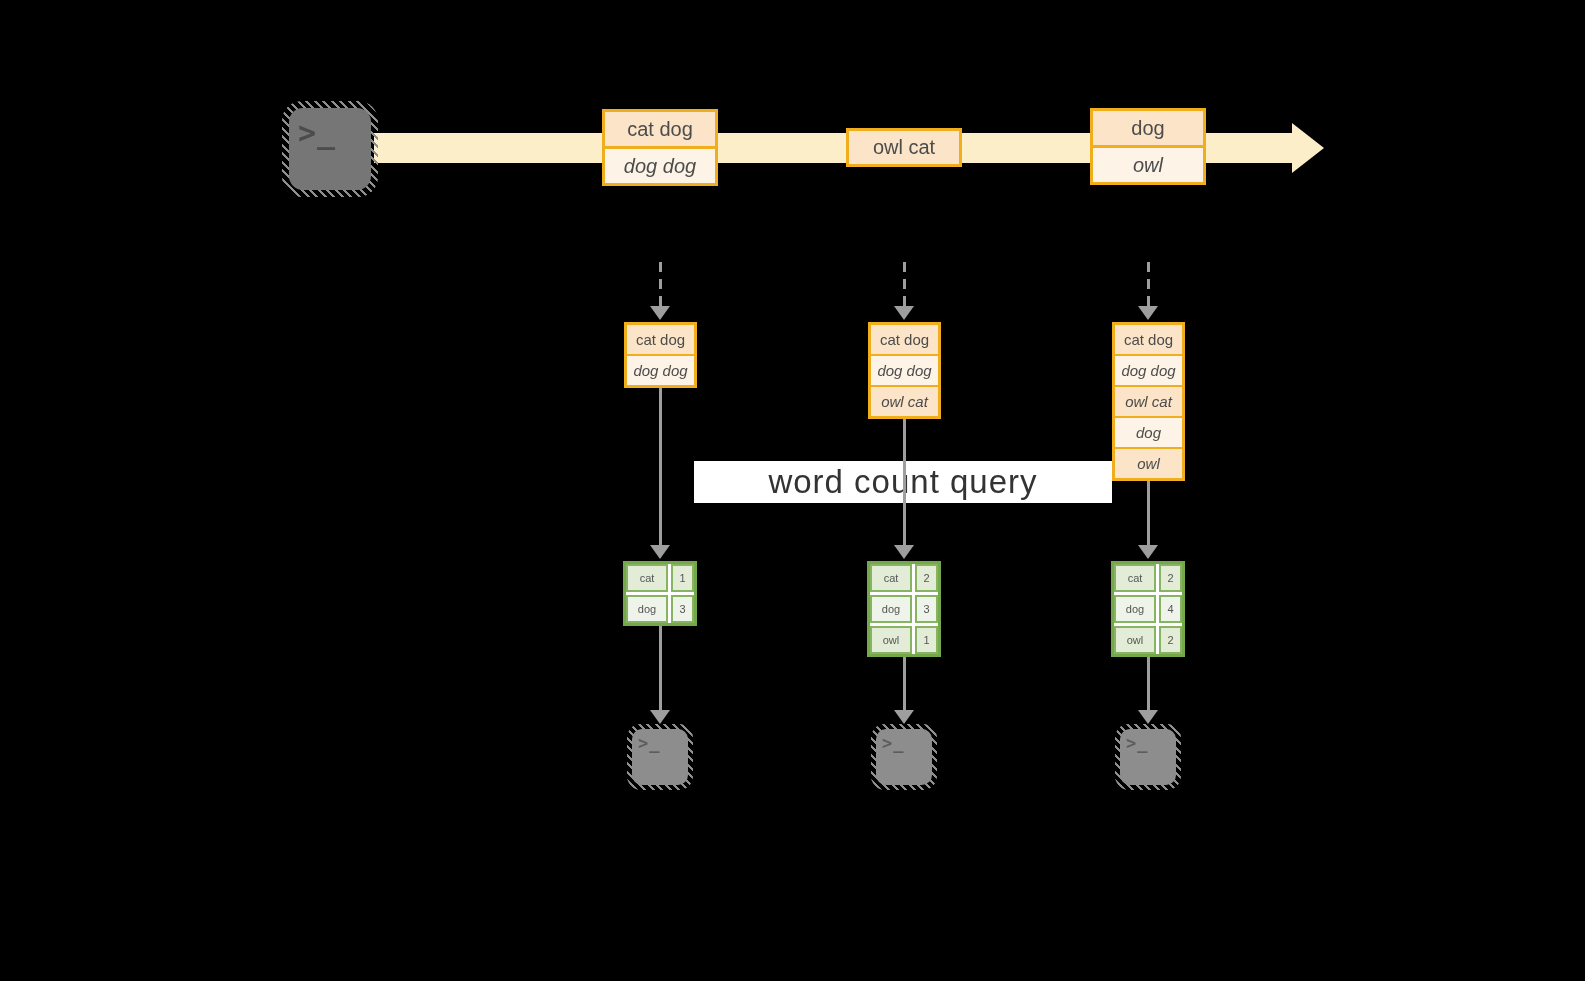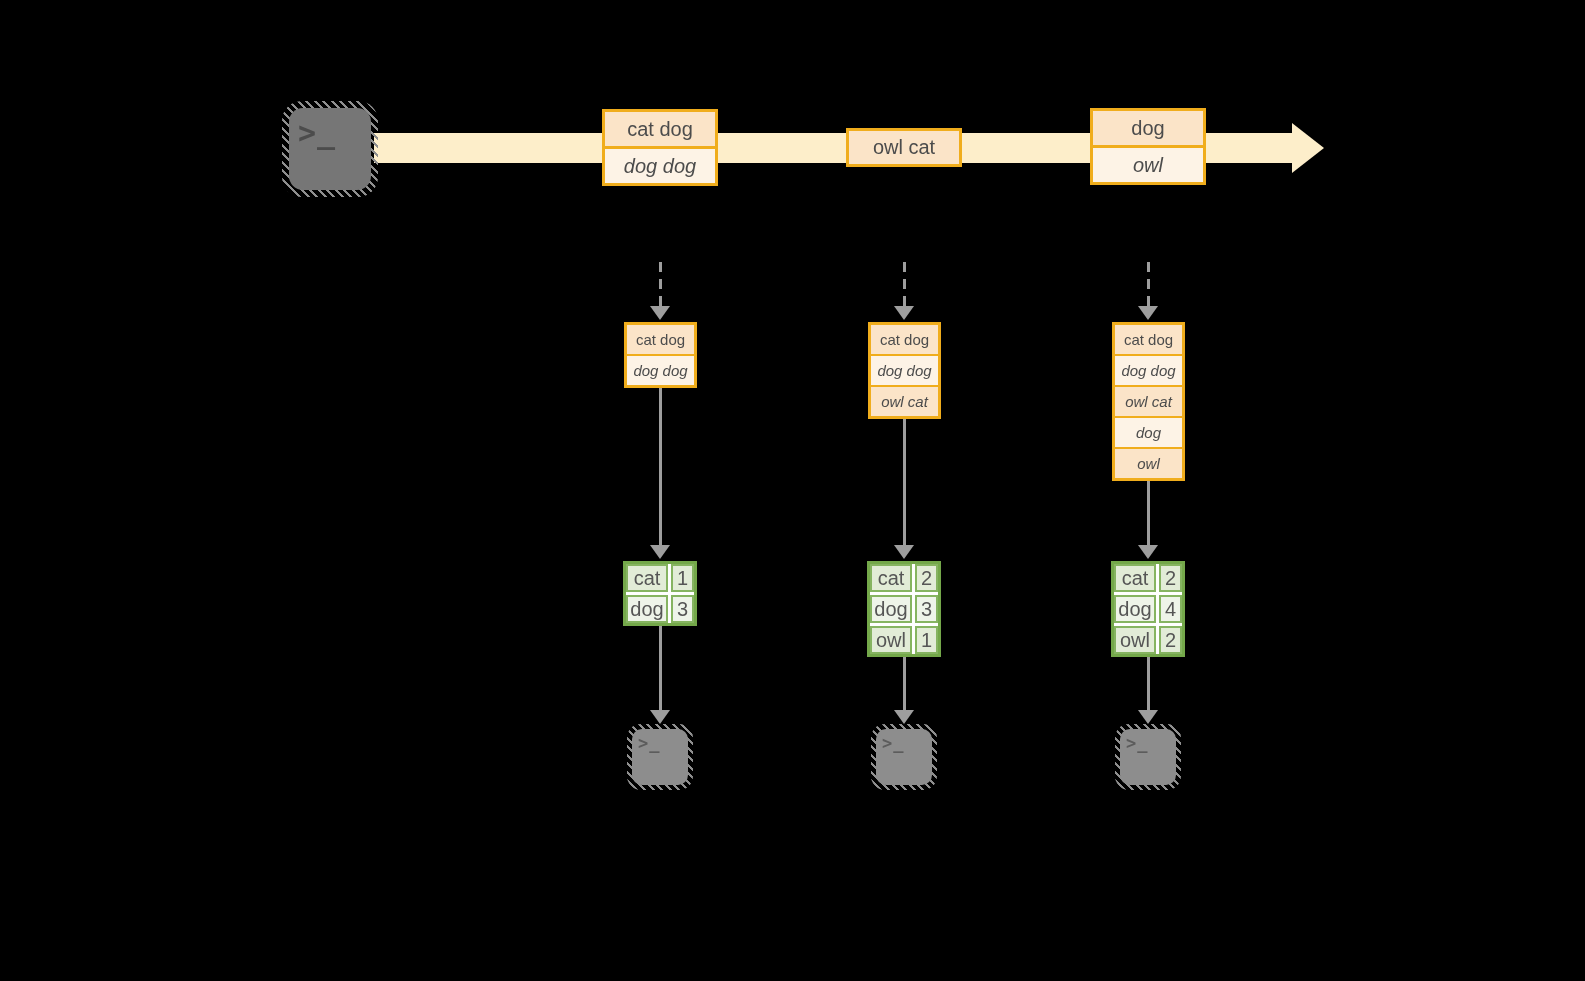--- a/index.html
+++ b/index.html
@@ -50,21 +50,21 @@
 
   
   .banner{position:absolute;left:694px;top:461px;width:418px;height:42px;
     background:#ffffff;z-index:1;display:flex;align-items:center;justify-content:center;}
   .banner span{font-size:33px;font-weight:300;color:#333;letter-spacing:1px;}
 
   
   .gtable{position:absolute;width:74px;border:3px solid #74a84a;background:#ffffff;
     display:grid;grid-template-columns:42px 23px;gap:3px;z-index:4;}
   .gcell{height:28px;border:2px solid #86b461;display:flex;align-items:center;
-    justify-content:center;font-size:20px;color:#565656;}
+    justify-content:center;font-size:11px;color:#565656;}
   .tint-a{background:#e2ecd7;}
   .tint-b{background:#eef4e9;}
 </style>
 </head>
 <body>
 
 <div class="canvas">
 
   <div class="stream-band"></div>
   <div class="stream-head"></div>
@@ -104,20 +104,23 @@
     <div class="erow fill-a">owl cat</div>
   </div>
   <div class="ebox stack" style="left:1112px;top:322px;width:73px;height:159px;">
     <div class="erow fill-a">cat dog</div>
     <div class="erow fill-b">dog dog</div>
     <div class="erow fill-a">owl cat</div>
     <div class="erow fill-b">dog</div>
     <div class="erow fill-a">owl</div>
   </div>
 
+  <div class="banner">
+    <span>word count query</span>
+  </div>
 
   <div class="vline" style="left:658.5px;top:388px;height:157px;"></div>
   <div class="ahead" style="left:650px;top:545px;"></div>
   <div class="vline" style="left:902.5px;top:419px;height:126px;"></div>
   <div class="ahead" style="left:894px;top:545px;"></div>
   <div class="vline" style="left:1146.5px;top:481px;height:64px;"></div>
   <div class="ahead" style="left:1138px;top:545px;"></div>
 
   <div class="gtable" style="left:623px;top:561px;">
     <div class="gcell tint-a">cat</div>

